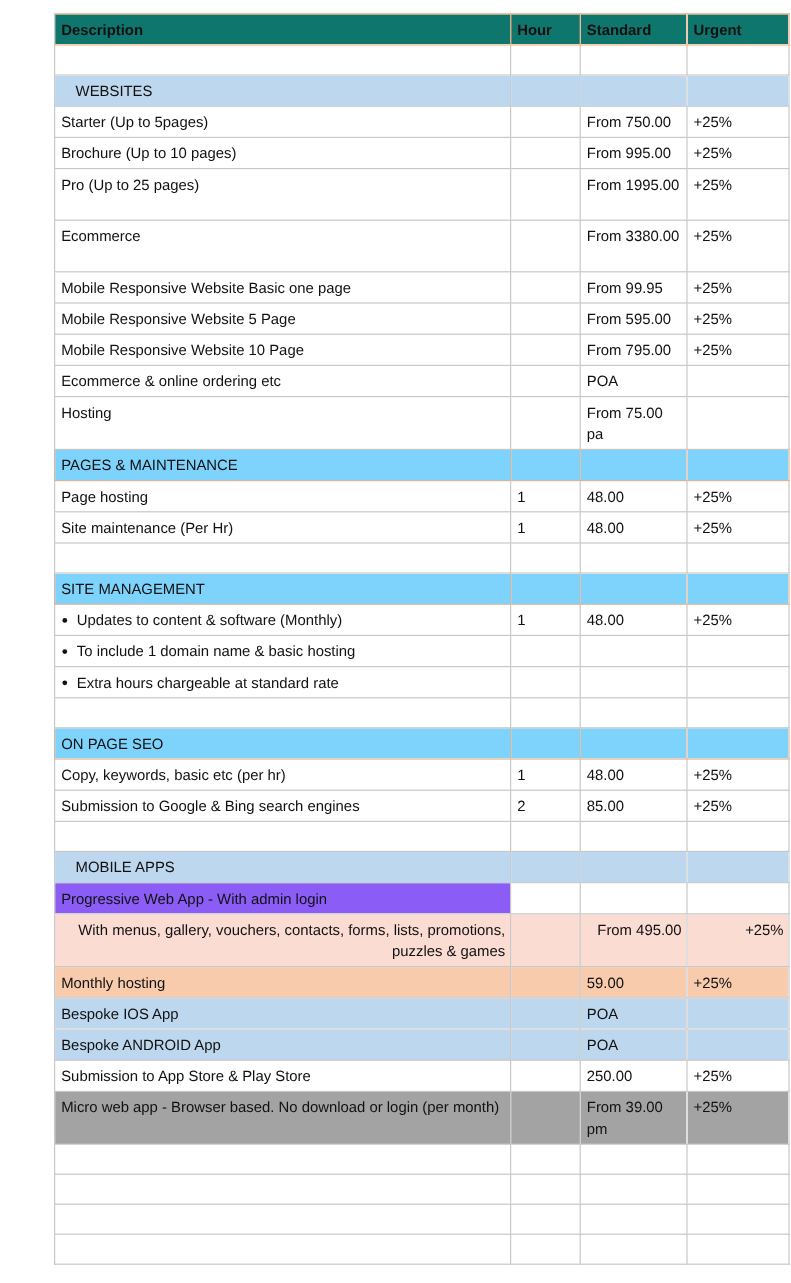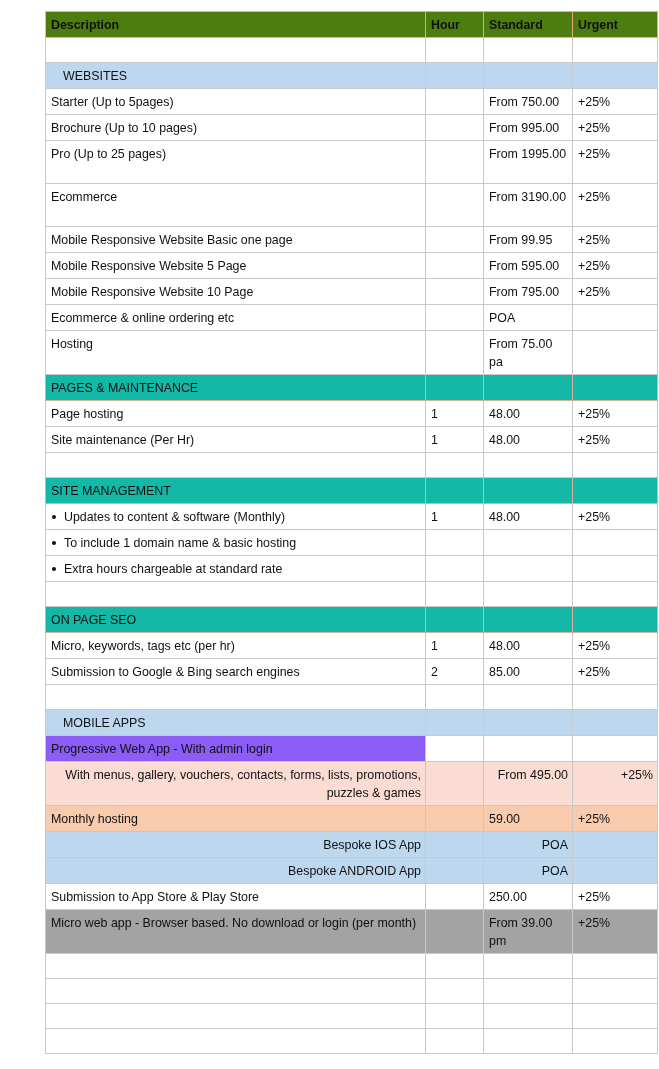--- a/index.html
+++ b/index.html
@@ -25,28 +25,28 @@
       padding: 4px 4px 3px 5px;
       vertical-align: top;
       line-height: 18px;
       text-align: left;
       font-weight: normal;
       overflow: hidden;
       word-wrap: break-word;
     }
     tr.single td, tr.single th { height: 17px; }
     tr.double td { height: 35px; }
-    tr.header th { font-weight: bold; background: #4d7c0f; height: 17px; border-color: #f4b183; border-right-color: #e9a87b; }
+    tr.header th { font-weight: bold; background: #0f766e; height: 17px; border-color: #f4b183; border-right-color: #e9a87b; }
     tr.header th:first-child { border-left-color: #c8c8c8; }
     tr.sec-blue td { background: #bdd7ee; border-color: #c4ccd4; padding-left: 17px; }
-    tr.sec-orange td { background: #14b8a6; border-color: #d8b49a; }
+    tr.sec-orange td { background: #7dd3fc; border-color: #d8b49a; }
     tr.row-pink td { background: #fbdcd3; text-align: right; }
     tr.row-pink-first td.desc { background: #8b5cf6; }
     tr.row-peach td { background: #f8cbad; margin-top: 35px; }
-    tr.row-blue td { background: #bdd7ee; text-align: right; }
+    tr.row-blue td { background: #bdd7ee; }
     tr.row-lavender td { background: #a3a3a3; }
     .bold { font-weight: bold; }
     .bullet-cell { padding-left: 5px; }
     .bullet {
       display: inline-block; width: 4px; height: 4px; border-radius: 50%;
       background: #111111; vertical-align: middle; margin: 0 8px 2px 1px;
     }
     tr.blank td { height: 17px; }
   </style>
 </head>
@@ -95,21 +95,21 @@
     </tr>
     <tr class="double">
       <td>Pro (Up to 25 pages)</td>
       <td></td>
       <td>From 1995.00</td>
       <td>+25%</td>
     </tr>
     <tr class="double">
       <td>Ecommerce</td>
       <td></td>
-      <td>From 3190.00</td>
+      <td>From 3380.00</td>
       <td>+25%</td>
     </tr>
     <tr class="single">
       <td>Mobile Responsive Website Basic one page</td>
       <td></td>
       <td>From 99.95</td>
       <td>+25%</td>
     </tr>
     <tr class="single">
       <td>Mobile Responsive Website 5 Page</td>
@@ -192,21 +192,21 @@
           <td></td>
         </tr>
 
     <tr class="sec-orange single">
       <td>ON PAGE SEO</td>
           <td></td>
           <td></td>
           <td></td>
     </tr>
     <tr class="single">
-      <td>Micro, keywords, tags etc (per hr)</td>
+      <td>Copy, keywords, basic etc (per hr)</td>
       <td>1</td>
       <td>48.00</td>
       <td>+25%</td>
     </tr>
     <tr class="single">
       <td>Submission to Google &amp; Bing search engines</td>
       <td>2</td>
       <td>85.00</td>
       <td>+25%</td>
     </tr>

